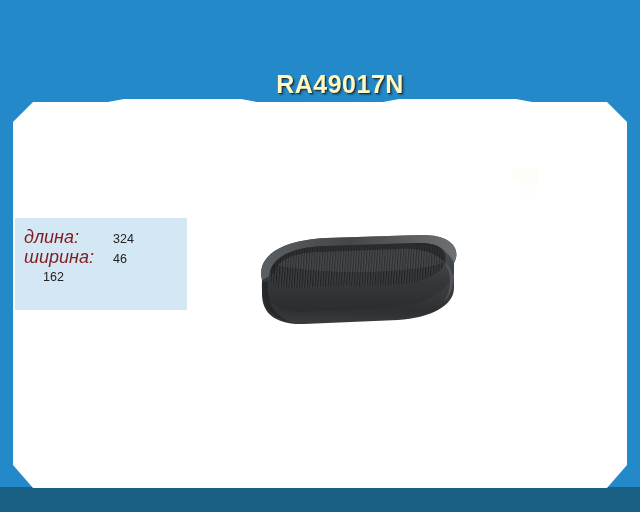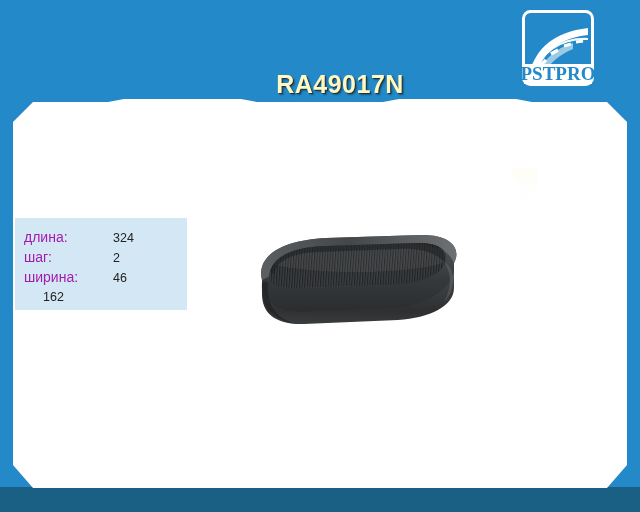--- a/index.html
+++ b/index.html
@@ -102,24 +102,25 @@
     padding: 9px 0 0 9px;
   }
   .spec-row {
     display: flex;
     align-items: baseline;
     height: 20px;
     line-height: 20px;
   }
   .spec-label {
     width: 70px;
-    font-size: 14px;
-    color: #a21caf;
+    font-size: 18px;
+    color: #7f1d1d;
     font-family: "Liberation Sans", sans-serif;
     white-space: nowrap;
+    font-style: italic;
   }
   .spec-value {
     font-size: 12.5px;
     color: #222222;
     font-family: "Liberation Sans", sans-serif;
     white-space: nowrap;
     margin-left: 19px;
   }
 
   
@@ -149,50 +150,27 @@
 
 <div id="page">
 
   <div class="bg-blue"></div>
   <div class="bg-blue-bottom"></div>
 
   <div class="content-panel"></div>
 
   <div class="title-text">RA49017N</div>
 
-  <div class="logo">
-    <svg width="76" height="80" viewBox="0 0 76 80" xmlns="http://www.w3.org/2000/svg">
-      <rect x="0" y="0" width="76" height="80" rx="9" ry="9" fill="#2389c8"></rect>
-      <rect x="3.5" y="3.5" width="69" height="73" rx="7" ry="7" fill="none" stroke="#ffffff" stroke-width="3"></rect>
-      <g>
-        <path d="M9 66 C 16 40, 34 24, 68 20 L 68 27 C 38 30, 23 45, 17 66 Z" fill="#ffffff"></path>
-        <path d="M12 70 C 20 44, 40 30, 68 31" fill="none" stroke="#ffffff" stroke-width="2.2" opacity="0.95"></path>
-        <g stroke="#ffffff" stroke-width="3.2" stroke-linecap="butt">
-          <line x1="20" y1="58" x2="26" y2="52"></line>
-          <line x1="31" y1="46" x2="38" y2="42"></line>
-          <line x1="44" y1="38" x2="51" y2="36"></line>
-          <line x1="56" y1="34" x2="63" y2="33"></line>
-        </g>
-        <path d="M14 72 C 22 52, 36 40, 53 35 L 53 41 C 38 47, 26 58, 21 72 Z" fill="#ffffff" opacity="0.55"></path>
-      </g>
-      <rect x="4" y="56" width="68" height="20" fill="#ffffff"></rect>
-      <text x="38" y="72" text-anchor="middle" font-family="'Liberation Serif', serif" font-size="19" font-weight="bold" fill="#2389c8">PSTPRO</text>
-    </svg>
-  </div>
 
   <div class="watermark"></div>
 
   <div class="spec-table">
     <div class="spec-row">
       <span class="spec-label">длина:</span>
       <span class="spec-value">324</span>
-    </div>
-    <div class="spec-row">
-      <span class="spec-label">шаг:</span>
-      <span class="spec-value">2</span>
     </div>
     <div class="spec-row">
       <span class="spec-label">ширина:</span>
       <span class="spec-value">46</span>
     </div>
     <div class="spec-row">
       <span class="spec-value">162</span>
     </div>
   </div>
 

